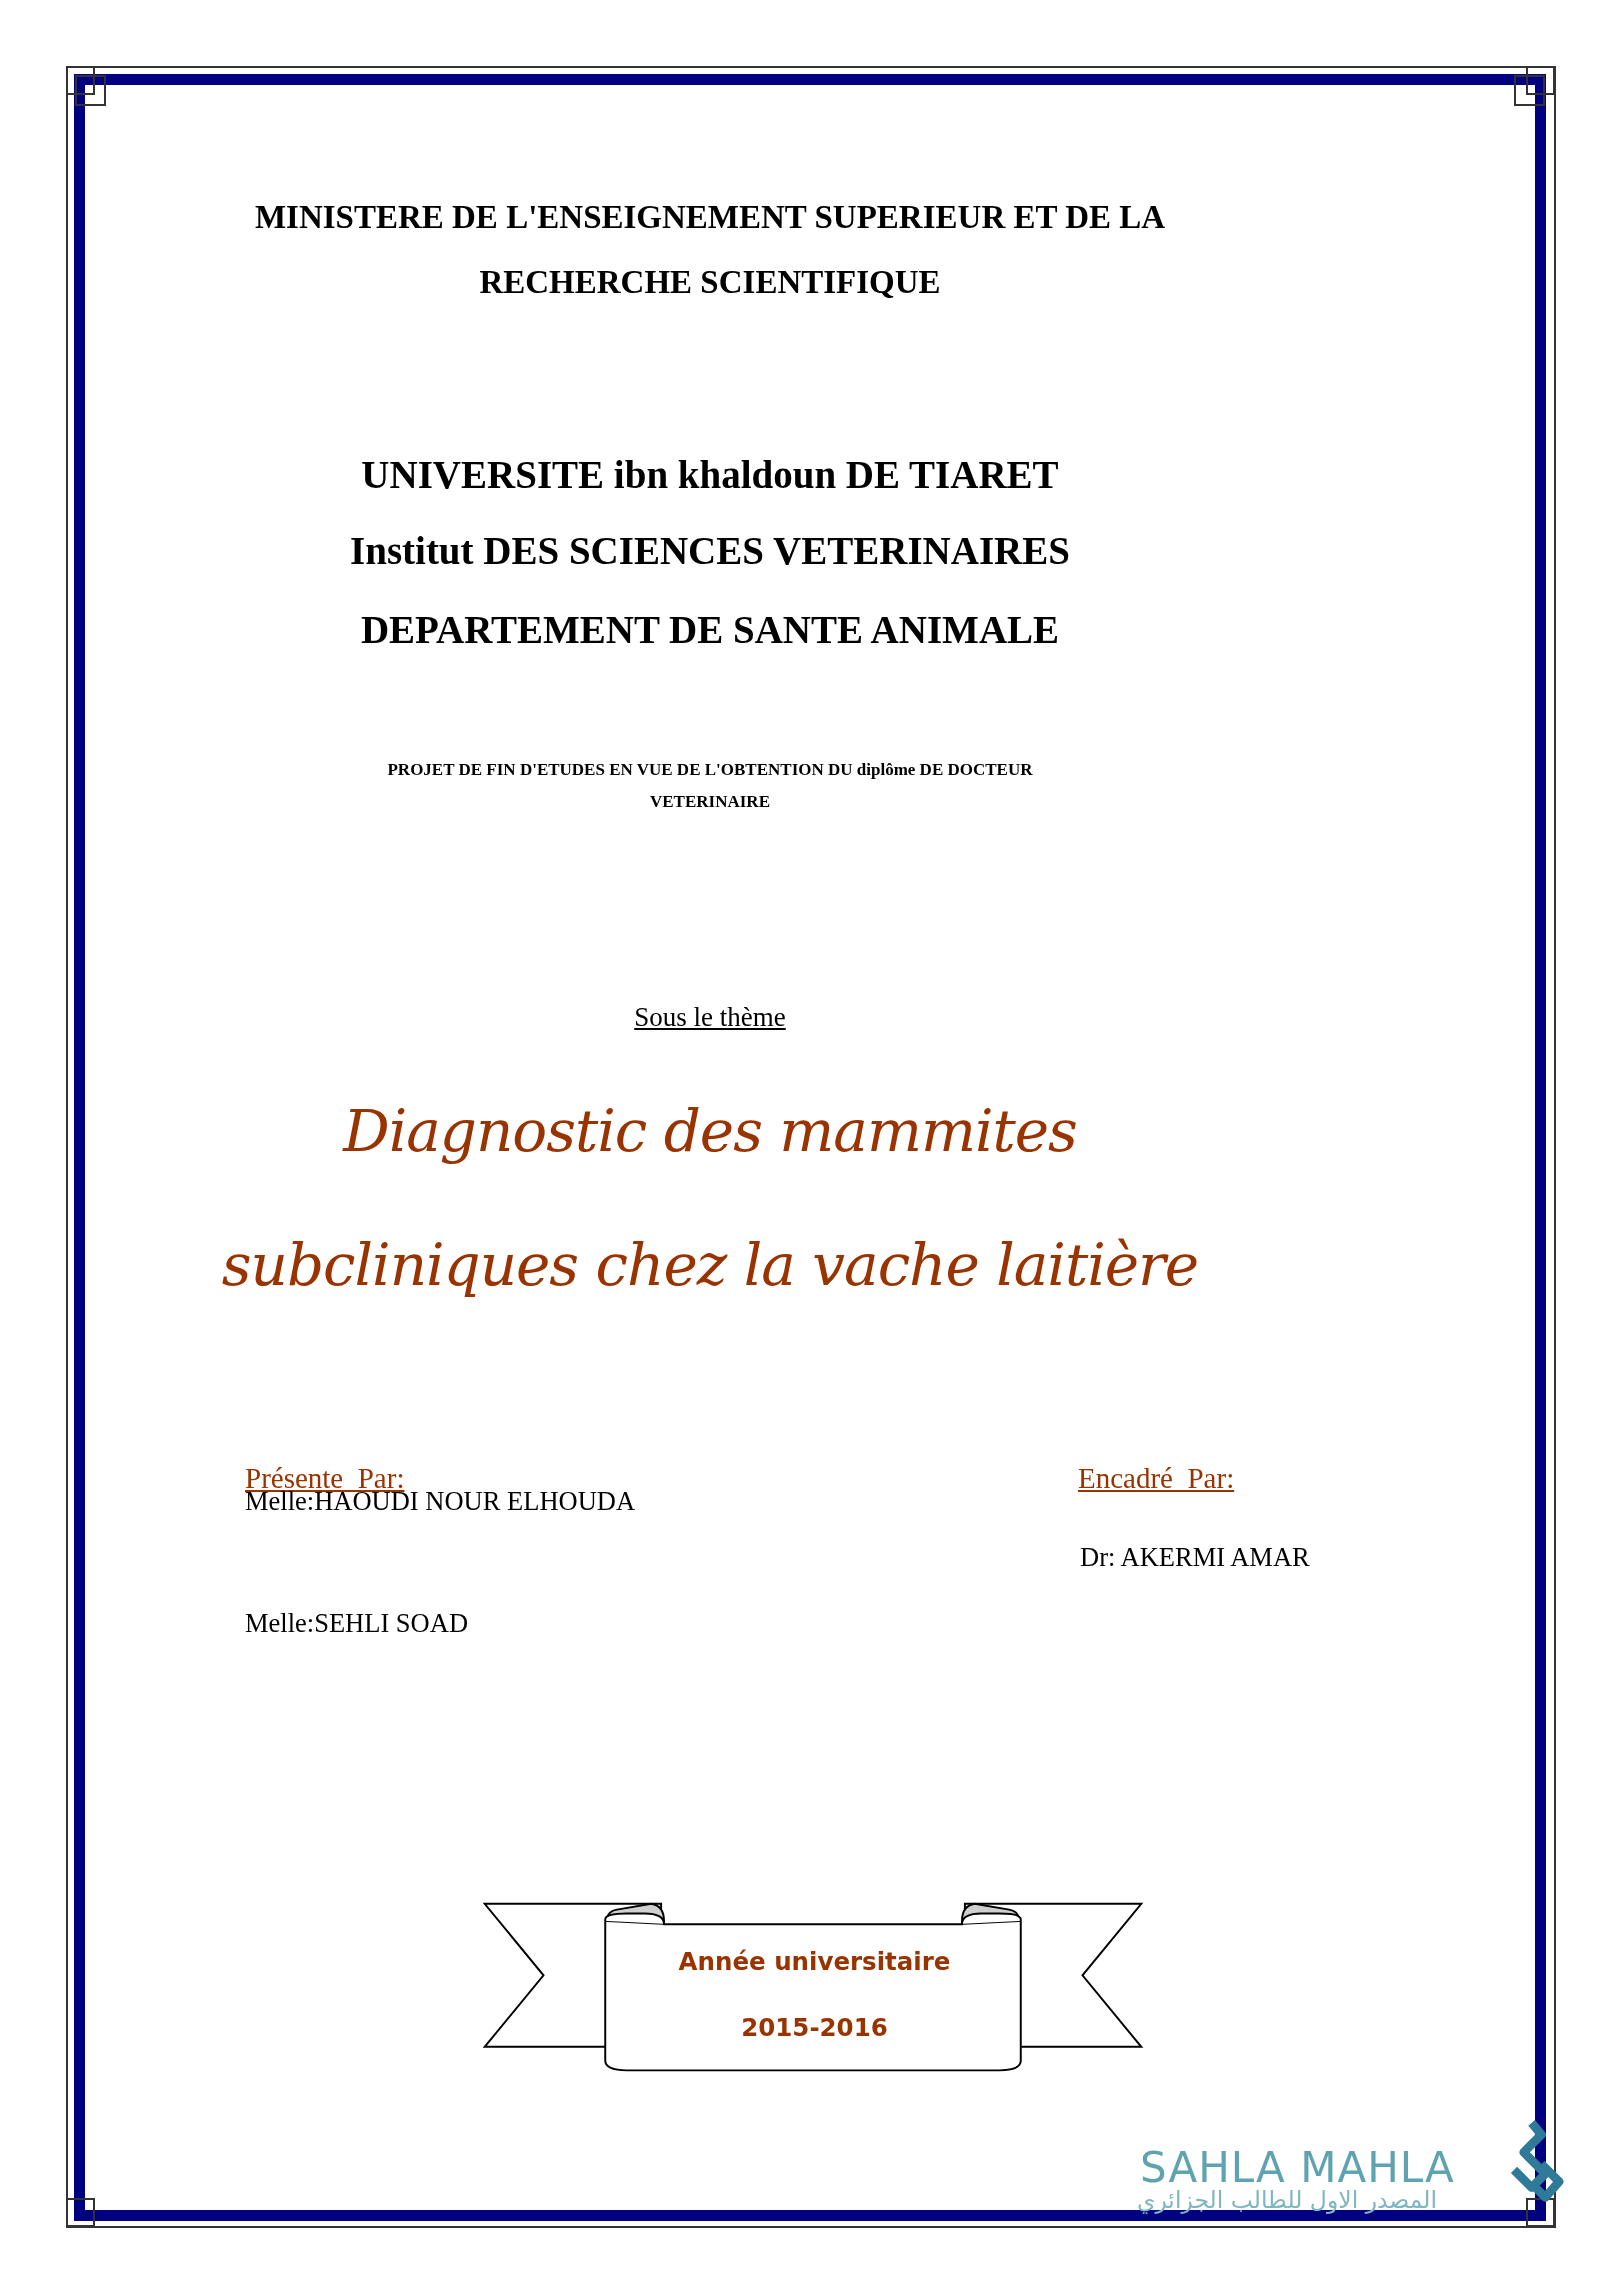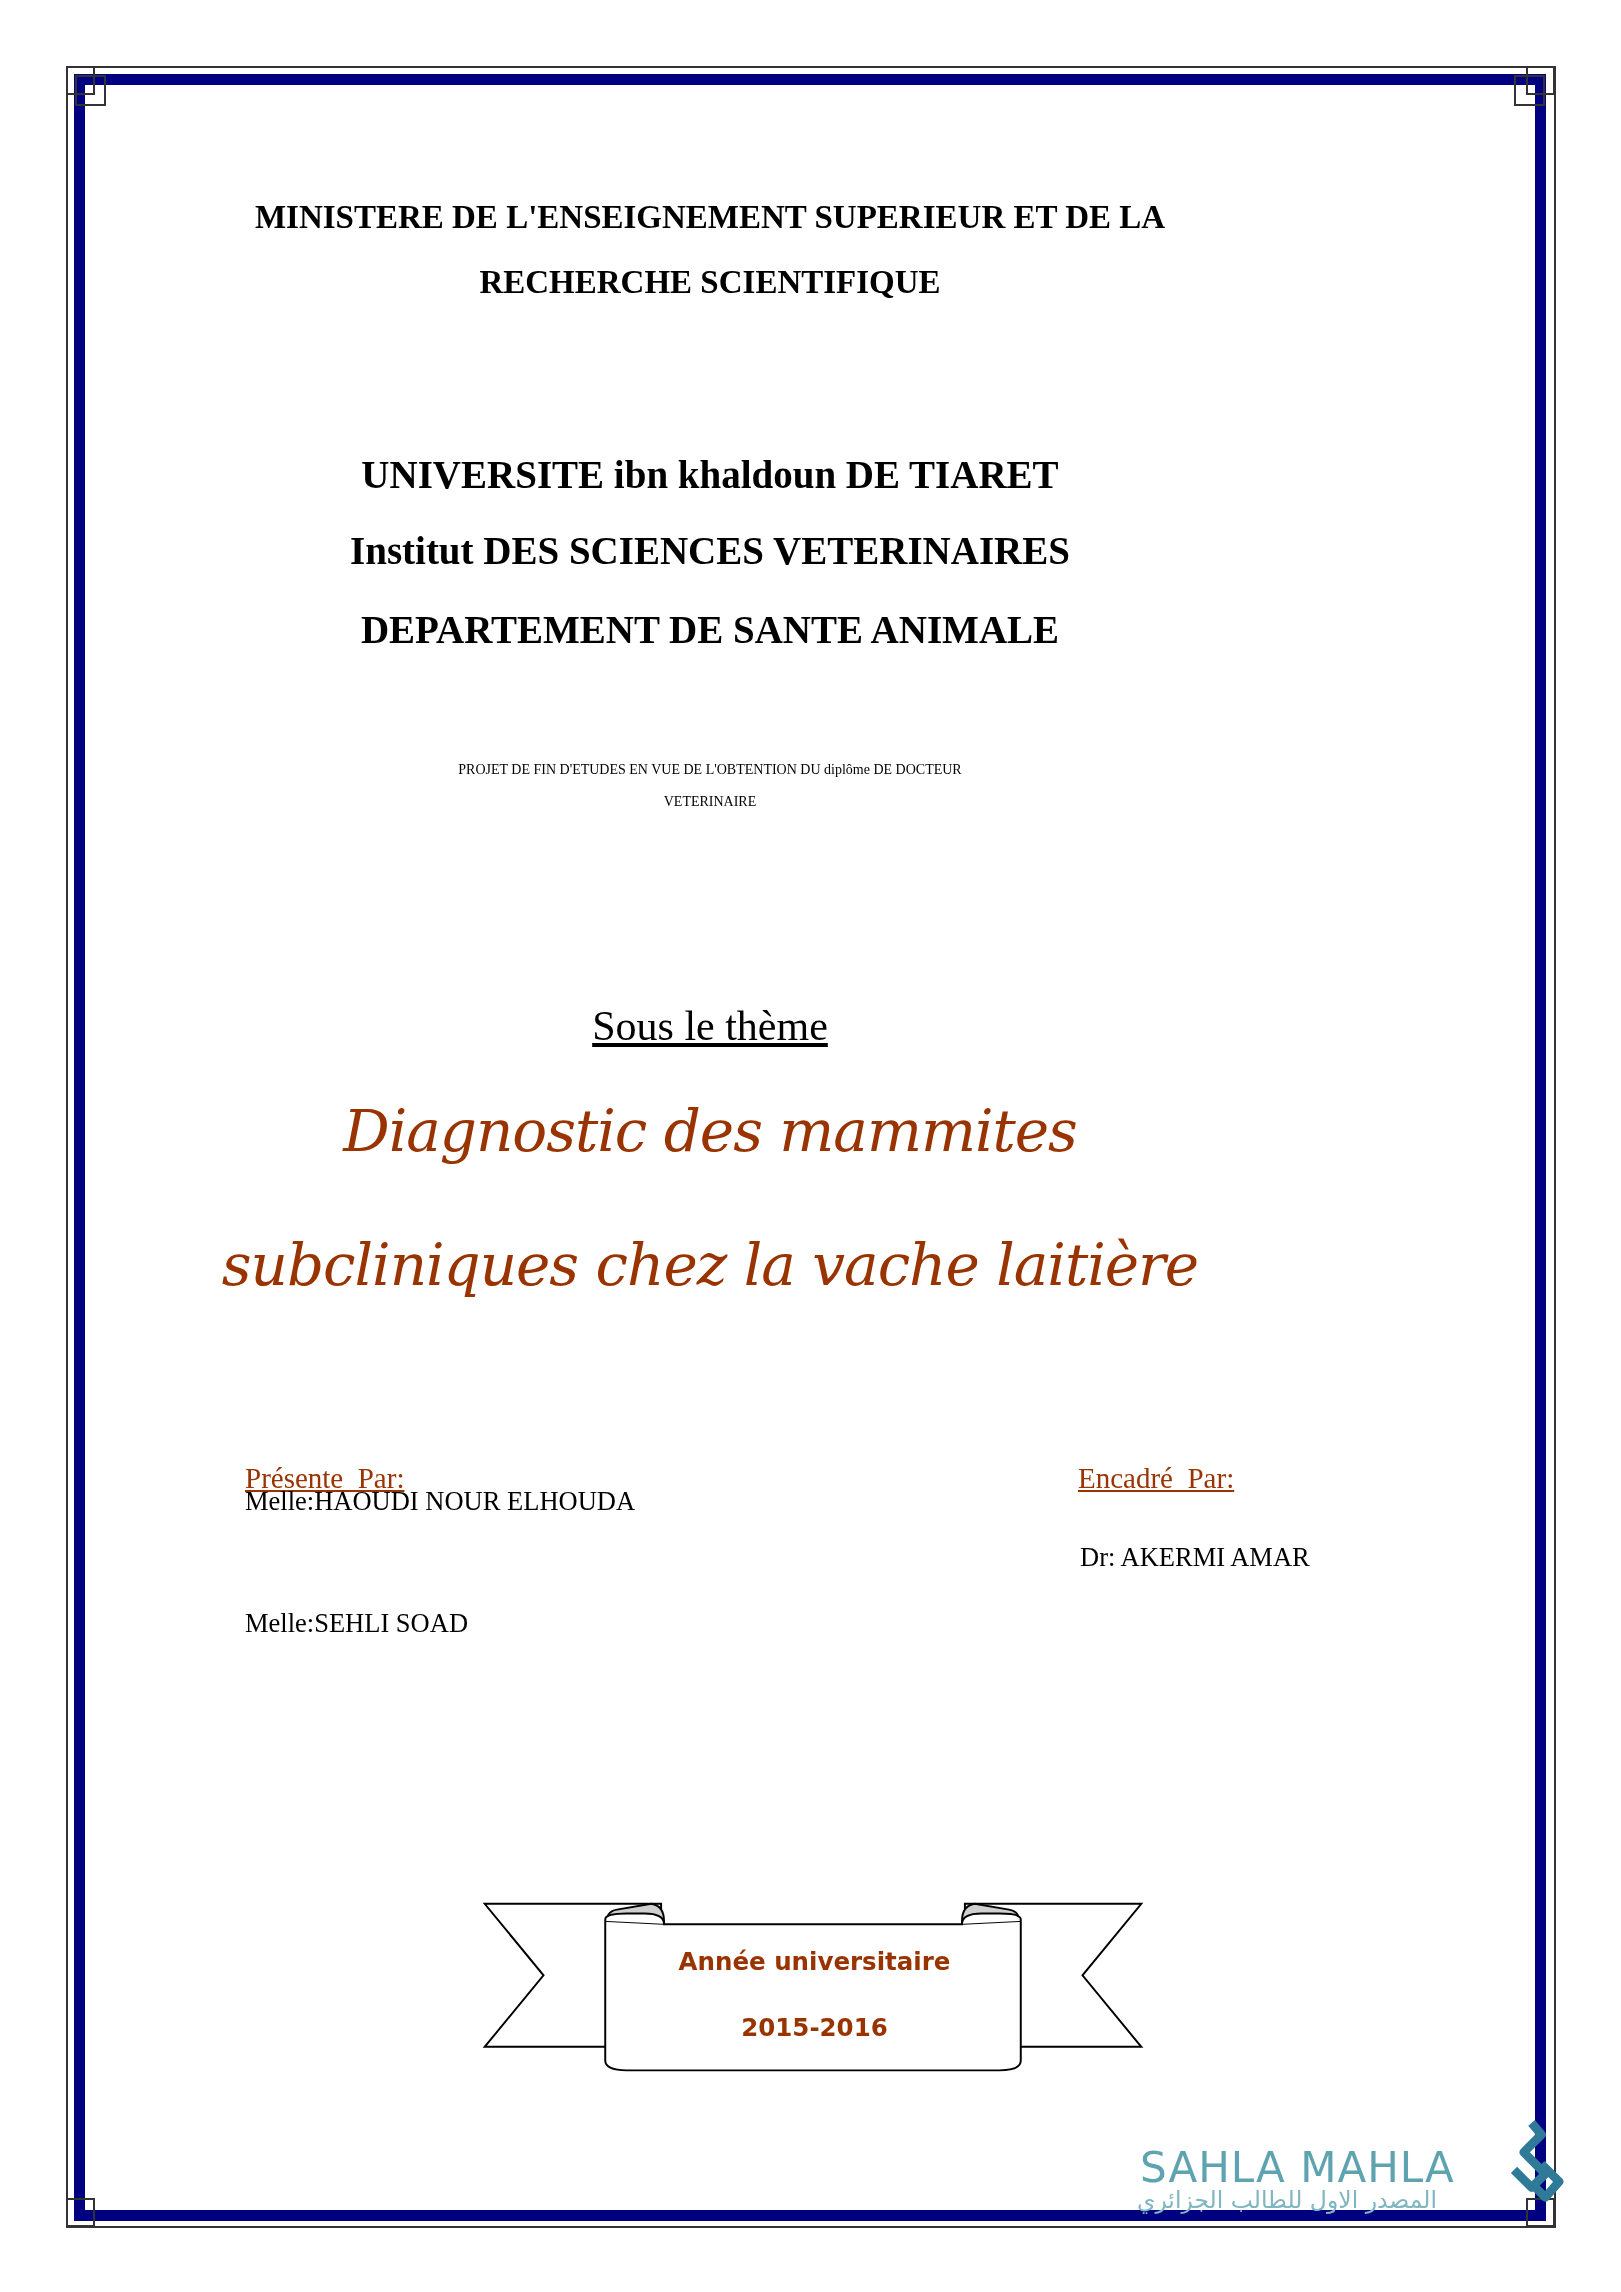--- a/index.html
+++ b/index.html
@@ -3,22 +3,22 @@
 <meta charset="utf-8">
 <style>
   html, body { margin:0; padding:0; background:#ffffff; }
   body { width:1621px; height:2293px; position:relative; overflow:hidden; font-family:"Liberation Serif", serif; color:#000; }
   .frame-outer { position:absolute; left:66px; top:66px; width:1490px; height:2162px; border:2px solid #333; box-sizing:border-box; }
   .frame-navy { position:absolute; left:74px; top:74px; width:1472px; height:2147px; border:11.8px solid #000080; box-sizing:border-box; }
   .corner { position:absolute; width:29px; height:29px; border:2px solid #333; box-sizing:border-box; }
   .center { position:absolute; left:0; width:1420px; text-align:center; }
   .h-big { font-weight:bold; font-size:33px; }
   .h-med { font-weight:bold; font-size:39px; }
-  .h-small { font-weight:normal; font-size:14px; line-height:32px; }
-  .theme { font-size:42px; text-decoration:underline; }
+  .h-small { font-weight:bold; font-size:17px; line-height:32px; }
+  .theme { font-size:27px; text-decoration:underline; }
   .title { font-family:"DejaVu Serif", serif; font-style:italic; color:#993300; font-size:58px; line-height:110px; letter-spacing:-1px; }
   .label-red { position:absolute; color:#993300; font-size:29px; text-decoration:underline; }
   .name { position:absolute; font-size:26.5px; }
   .banner-text { position:absolute; left:653px; width:323px; text-align:center; font-family:"DejaVu Sans", sans-serif; font-weight:bold; color:#993300; font-size:24.5px; }
   .logo-text { position:absolute; left:1140px; top:2143px; font-family:"DejaVu Sans", sans-serif; font-size:42px; color:#5fa3b0; letter-spacing:1px; }
   .logo-sub { position:absolute; left:1137px; top:2186px; font-family:"DejaVu Sans", sans-serif; font-size:23.5px; color:#7fb6c0; direction:rtl; width:372px; text-align:left; }
 </style>
 </head>
 <body>
 

